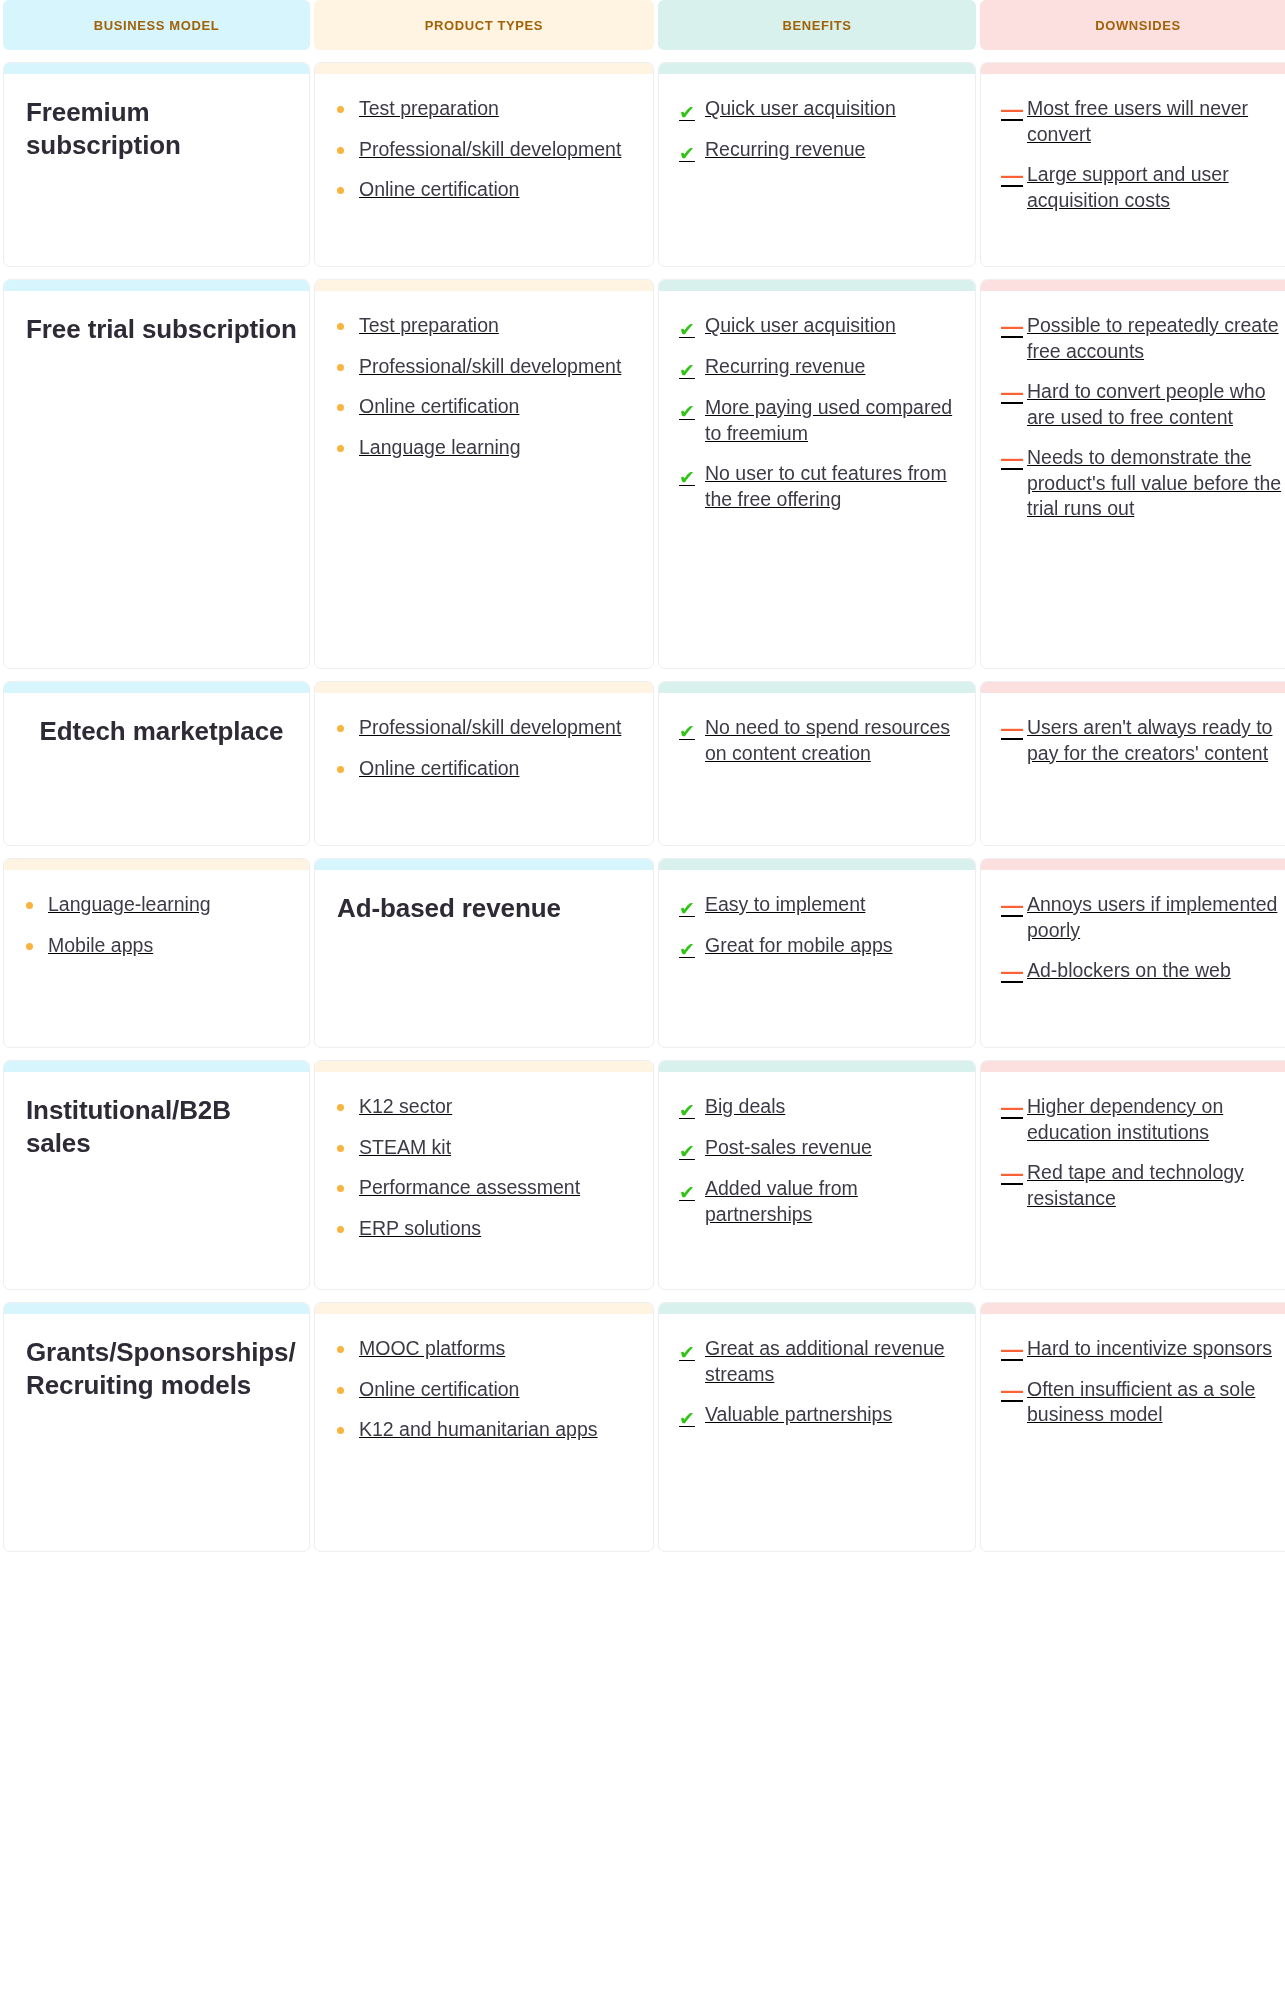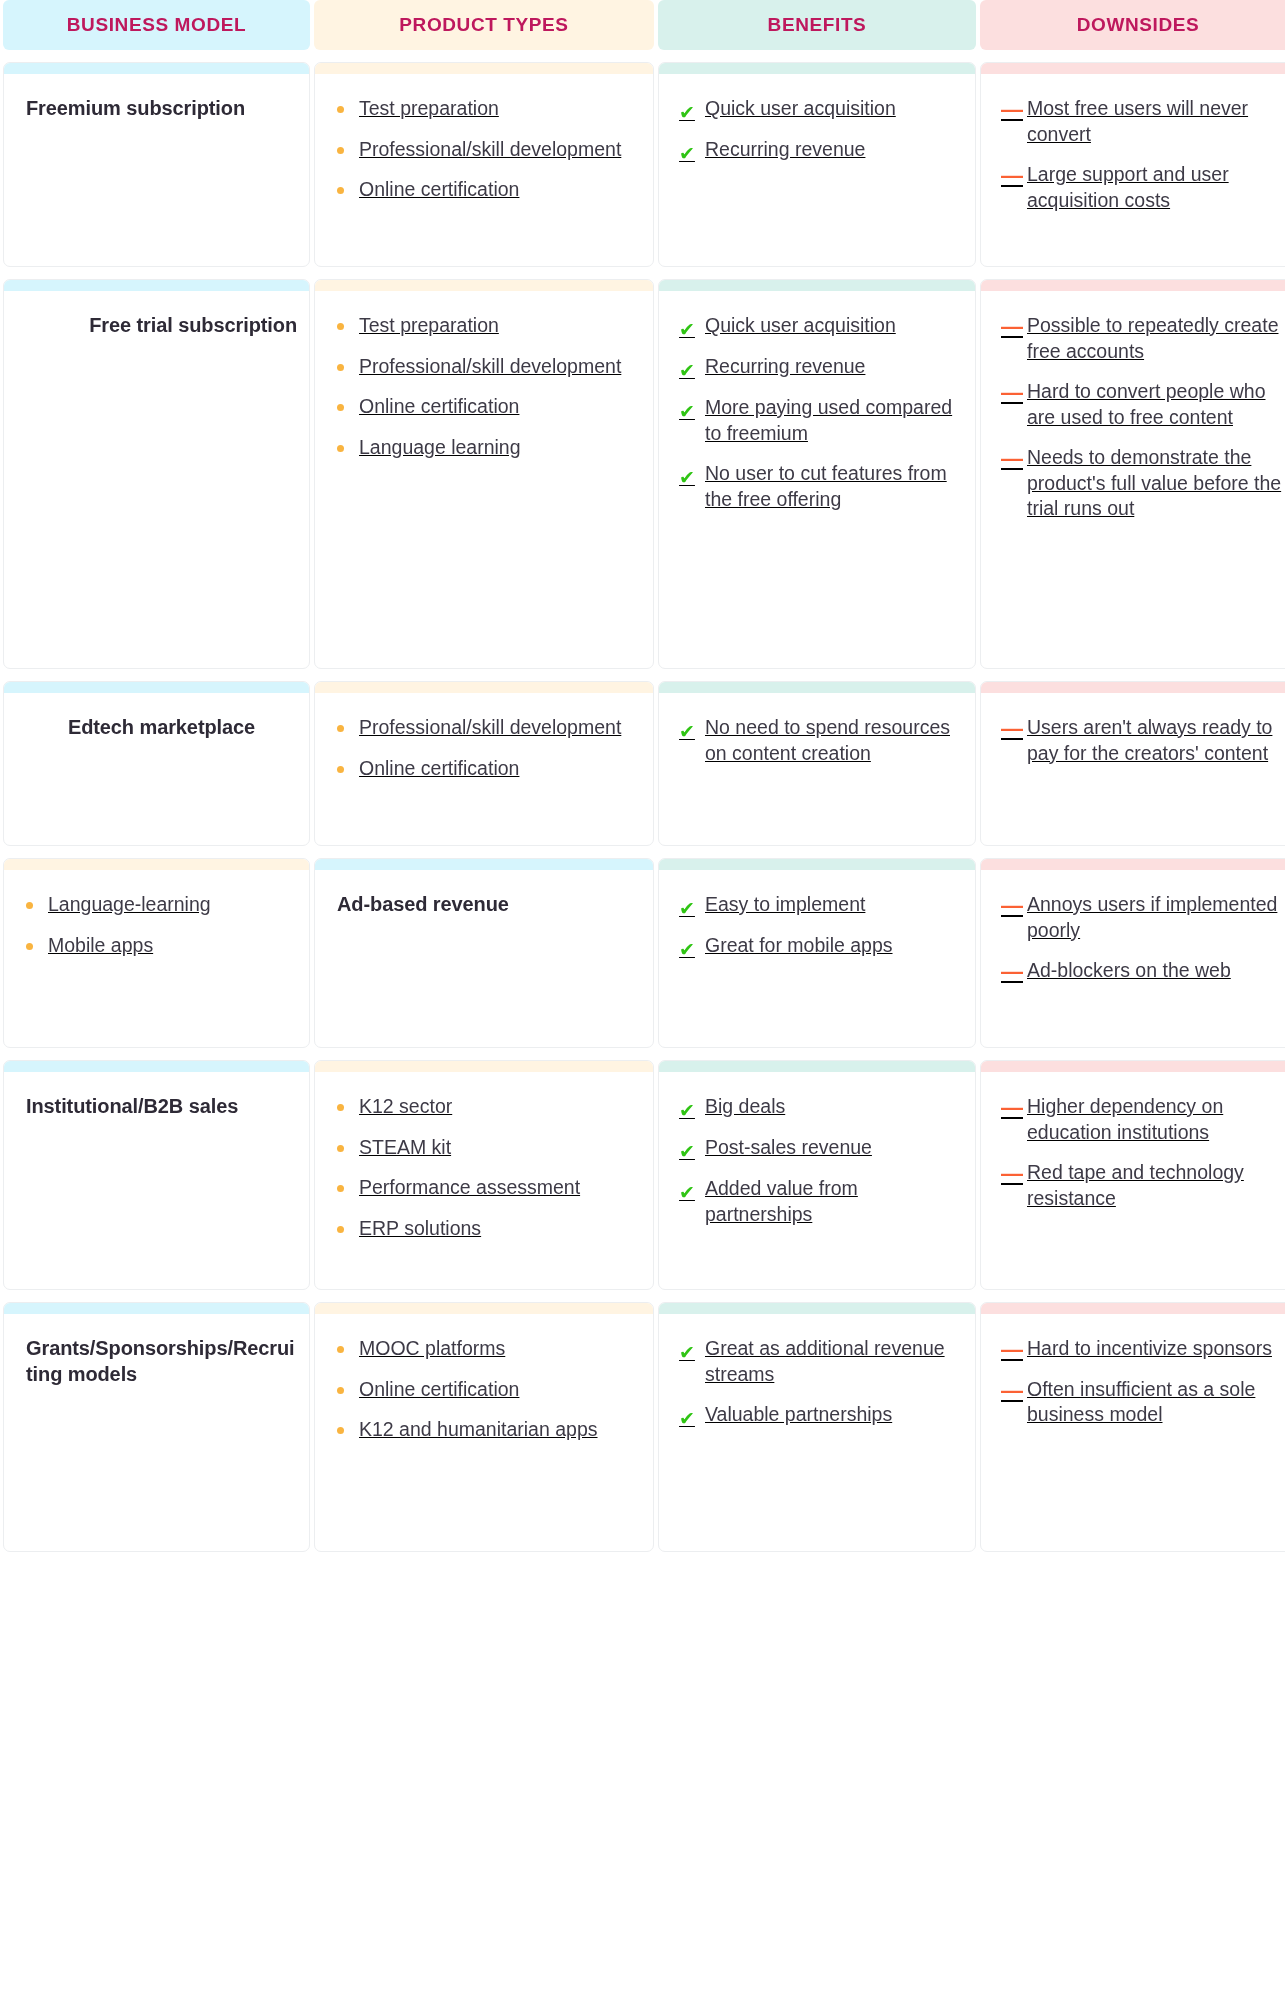--- a/index.html
+++ b/index.html
@@ -24,24 +24,24 @@
     padding: 0 1px;
   }
 
   
   .header-cell {
     height: 50px;
     border-radius: 6px;
     display: flex;
     align-items: center;
     justify-content: center;
-    font-size: 19px;
+    font-size: 13px;
     font-weight: 700;
     letter-spacing: 0.6px;
-    color: #be185d;
+    color: #a16207;
     text-transform: uppercase;
     user-select: none;
   }
   .header-cell.c-blue  { background: #d6f5fd; }
   .header-cell.c-cream { background: #fff4e2; }
   .header-cell.c-mint  { background: #d8f1ec; }
   .header-cell.c-pink  { background: #fcdfdf; }
 
   
   .row-spacer { grid-column: 1 / -1; height: 12px; }
@@ -65,21 +65,21 @@
   .strip-mint  { background: #d8f1ec; }
   .strip-pink  { background: #fcdfdf; }
 
   .cell-body {
     flex: 1 1 auto;
     padding: 22px 16px 20px 22px;
   }
 
   
   .model-name {
-    font-size: 20px;
+    font-size: 26px;
     font-weight: 700;
     line-height: 1.28;
     color: #2e2a36;
     letter-spacing: -0.1px;
     word-break: break-word;
   }
 
   
   ul.item-list {
     list-style: none;
@@ -198,21 +198,21 @@
             <span class="item-text">Most free users will never convert</span>
           </li>
           <li>
             <span class="marker dash">—</span>
             <span class="item-text">Large support and user acquisition costs</span>
           </li>
         </ul>
       </div>
     </div>
     <div class="row-spacer"></div>
-    <div class="cell col-model" style="min-height: 390px; align-items: flex-end;">
+    <div class="cell col-model" style="min-height: 390px;">
       <div class="cell-strip strip-blue"></div>
       <div class="cell-body">
         <div class="model-name">Free trial subscription</div>
       </div>
     </div>
     <div class="cell col-products" style="min-height: 390px;">
       <div class="cell-strip strip-cream"></div>
       <div class="cell-body">
         <ul class="item-list">
           <li>

